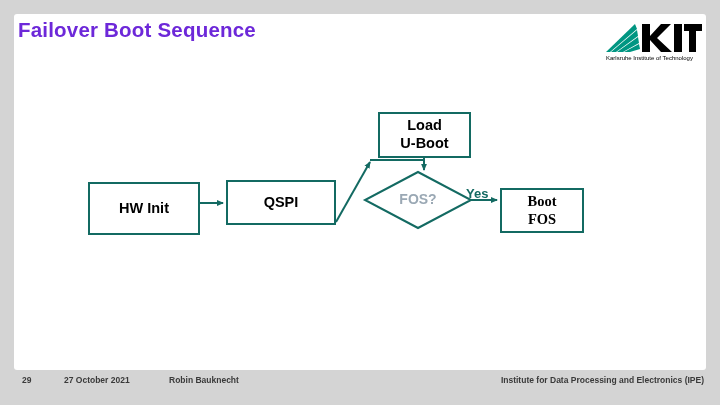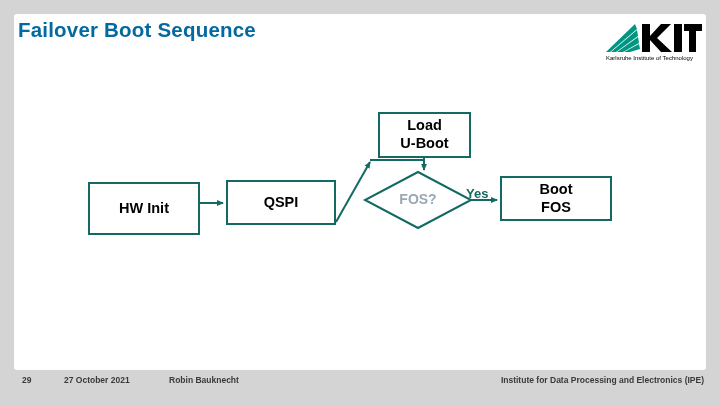--- a/index.html
+++ b/index.html
@@ -15,21 +15,21 @@
   .slide{
     position:absolute;left:14px;top:14px;
     width:692px;height:356px;
     background:#ffffff;
     border-radius:3px;
   }
 
   
   .slide-title{
     position:absolute;left:18px;top:18px;
-    font-size:20.5px;font-weight:bold;color:#0369a1;
+    font-size:20.5px;font-weight:bold;color:#6d28d9;
     letter-spacing:.2px;white-space:nowrap;
   }
 
   
   .kit-logo{position:absolute;left:604px;top:21px;width:98px;height:42px;}
   .kit-logo svg{display:block;}
 
   
   .flow{position:absolute;left:0;top:0;width:720px;height:405px;}
   .flow svg{position:absolute;left:0;top:0;}
@@ -42,21 +42,21 @@
     display:flex;flex-direction:column;
     align-items:center;justify-content:center;
     color:#000;font-size:14.5px;font-weight:bold;
     line-height:1.22;text-align:center;
   }
   .node span{display:block;text-align:center;}
 
   #node-hw-init   {left:88px; top:182px; width:112px;height:53px;}
   #node-boot-mode {left:226px;top:180px; width:110px;height:45px;}
   #node-load-uboot{left:378px;top:112px; width:93px; height:46px;}
-  #node-boot-fos  {left:500px;top:176px; width:112px;height:45px;}
+  #node-boot-fos  {left:500px;top:188px; width:84px;height:45px;font-family:Liberation Serif, serif;}
 
   .diamond-label{
     position:absolute;left:383px;top:191px;width:70px;
     text-align:center;color:#9aa8b4;
     font-size:14px;font-weight:bold;
   }
   .edge-label{
     position:absolute;left:466px;top:186px;
     color:#136a62;font-size:13px;font-weight:bold;
   }

